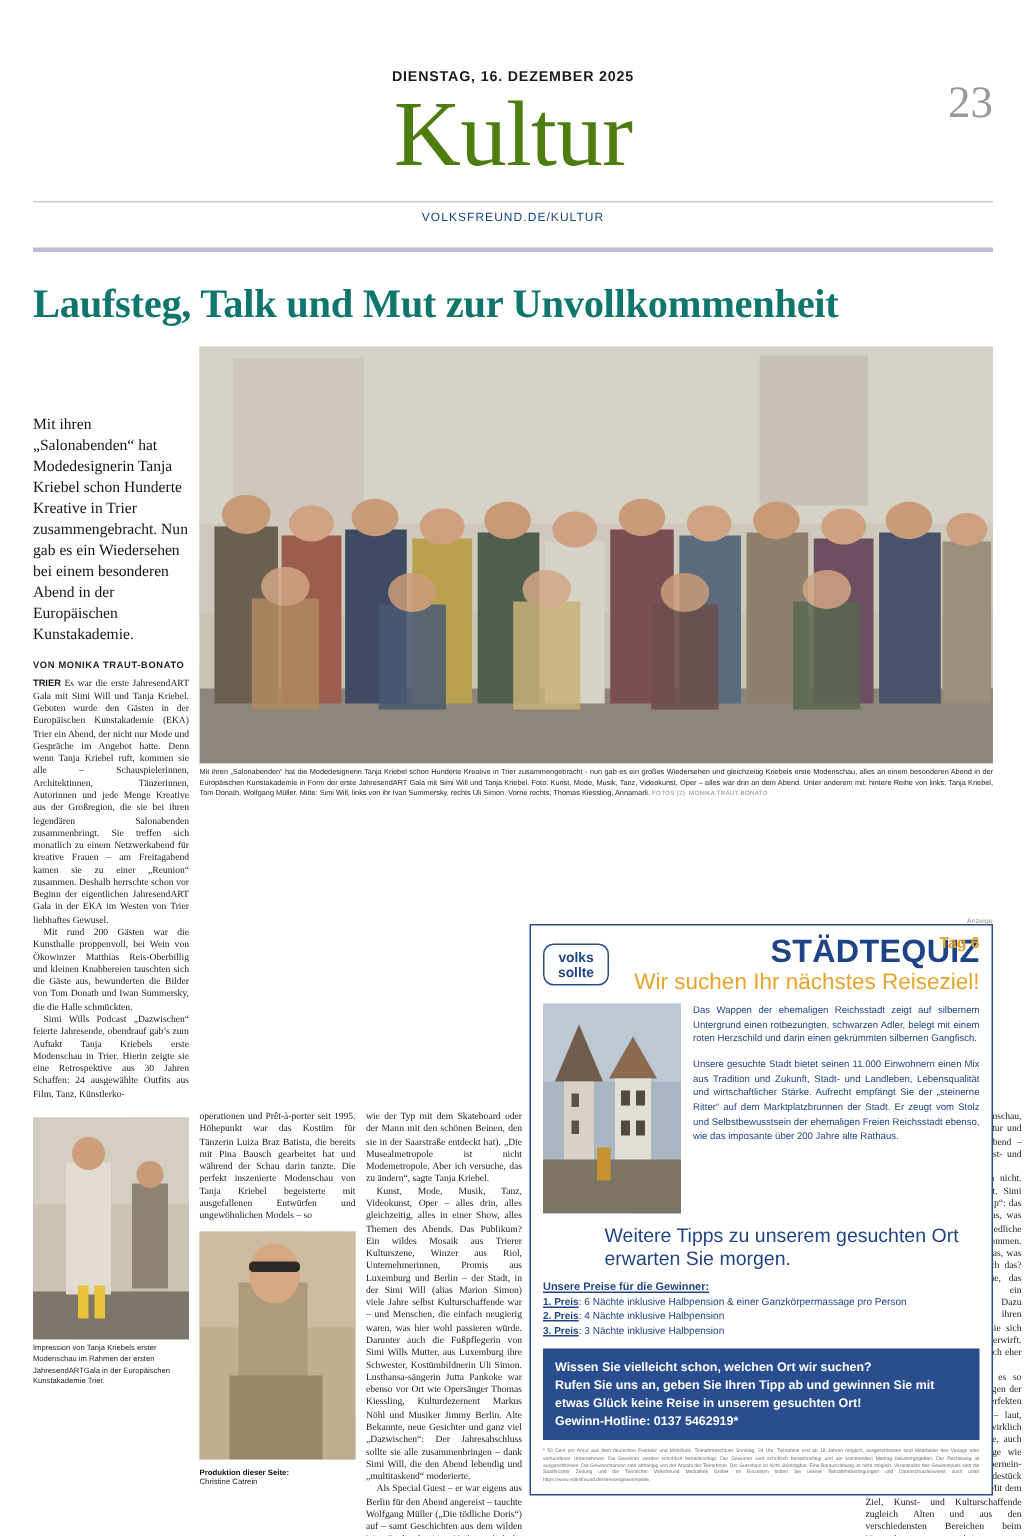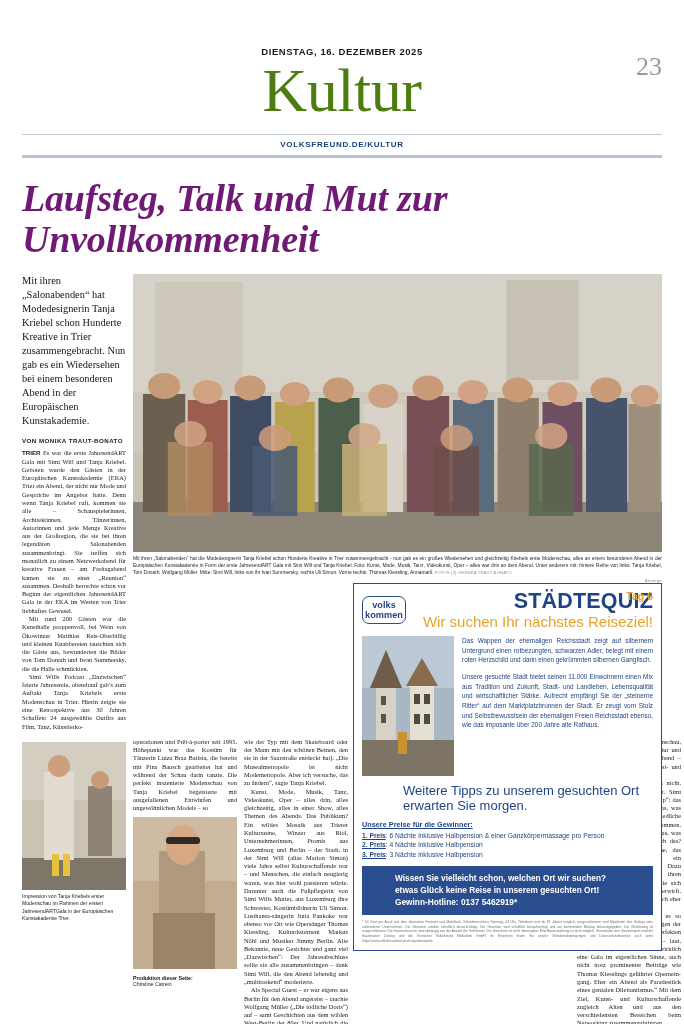--- a/index.html
+++ b/index.html
@@ -27,47 +27,46 @@
     font-size: 62px;
     line-height: 1.02;
     margin-top: 2px;
     letter-spacing: -0.5px;
     color: #4d7c0f;
   }
   .page-number {
     position: absolute;
     right: 22px; top: 52px;
     font-family: "Liberation Serif", serif;
-    font-size: 26px;
+    font-size: 30px;
     color: #9a9a9a;
   }
   .rule-wrap { margin: 12px 22px 0 22px; }
   .rule-thin { height: 1px; background: #c3ccd6; }
   .web-line {
     font-family: "Liberation Sans", sans-serif;
-    font-weight: 700; font-size: 8px; letter-spacing: .7px;
-    color: #15457e; text-align: center; padding: 5px 0 6px;
+    font-weight: 400; font-size: 8px; letter-spacing: .7px;
+    color: #15457e; text-align: center; padding: 5px 0 16px;
   }
   .rule-thick { height: 2.5px; background: #b7c3d2; }
 
   
   .headline {
     margin: 20px 22px 0 22px;
     font-family: "Liberation Serif", serif;
     font-weight: 700;
-    font-size: 38px;
+    font-size: 27px;
     line-height: 1.08;
     letter-spacing: -0.2px;
-    color: #701a75;
-    font-style: italic;
+    color: #0f766e;
   }
 
   
   .top-block { display: flex; margin: 14px 22px 0 22px; gap: 7px; }
-  .lead-col { width: 104px; flex: 0 0 104px; }
+  .lead-col { width: 104px; flex: 0 0 104px; margin-top: 46px; }
   .lead {
     font-family: "Liberation Serif", serif;
     font-size: 10.4px; line-height: 1.35; color: #151515;
   }
   .byline {
     font-family: "Liberation Sans", sans-serif;
     font-weight: 700; font-size: 6.2px; letter-spacing: .45px;
     margin-top: 9px; margin-bottom: 5px; color: #1c1c1c;
   }
   .body-txt {
@@ -179,21 +178,21 @@
     font-family:"Liberation Sans",sans-serif;
     font-size:6.7px; color:#1f4485; margin-top:2.5px;
   }
   .prize b { text-decoration: underline; }
   .ad-cta {
     background:#2a4d8f; color:#fff; margin-top:8px;
     padding:6px 8px 7px 8px;
   }
   .ad-cta div {
     font-family:"Liberation Sans",sans-serif;
-    font-weight:700; font-size:8.3px; line-height:1.46;margin-left:25px;
+    font-weight:700; font-size:8.3px; line-height:1.46;
   }
   .ad-fine {
     font-family:"Liberation Sans",sans-serif;
     font-size:3.3px; line-height:1.42; color:#6d6d6d;
     margin-top:5px; text-align:justify;
   }
 </style>
 </head>
 <body>
 
@@ -346,28 +345,28 @@
     <div class="col">
       <div class="body-txt">
         <p>gastan aus Trier Kriebels Modenschau, zahlreiche Unterstützer aus Kultur und Wirtschaft ermöglichten den Abend – alles zugunsten von Simis Kunst- und Kulturverein.</p>
         <p>War alles perfekt? Natürlich nicht. Und genau das war der Punkt. Simi nennt es das „Dazwischen-Prinzip“: das Ungeschliffene, Menschliche, das, was plötzlich funkt, wenn unterschiedliche Menschen einfach zusammenkommen. „Mein Prinzip ist dazwischen, das, was man suchen muss, wo finde ich das? Das Unperfekte, Humanistische, das nicht fertige Produkt, ein Dazwischenkulturprogramm.“ Dazu passt Tanja Kriebel mit ihren nachhaltigen Klamotten, weil sie sich nicht dem Modediktat unterwirft. „Nichts ist perfekt – da schaue ich eher dahin, und das ist gut so.“</p>
         <p>Unterm Strich könnte man es so formulieren: Ein Zusammenbringen der Unterschiedlichen an einem unperfekten Abend in perfektem Rahmen – laut, bunt, ehrlich, herzlich. Nicht wirklich eine Gala im eigentlichen Sinne, auch nicht trotz prominenter Beiträge wie Thomas Kiesslings geführter Opernein-gang. Eher ein Abend als Paradestück eines genialen Dilettantismus.“ Mit dem Ziel, Kunst- und Kulturschaffende zugleich Alten und aus den verschiedensten Bereichen beim Networking zusammenzubringen.</p>
         <p>Simi Will, die Strippenzieherin: „Ich bringe Dinge zusammen, die sonst nicht so zusammenfinden, aus Schnittmengen ergeben sich immer neue Dinge. Wichtig ist das Vor-Mensch-zu-Mensch und der direkte Austausch. In Berlin gab es das ja alles“, sagt sie. „In Trier ist es schöner. Kultur zu machen, als in Berlin, aber auch dankbarer.“</p>
       </div>
     </div>
   </div>
 
-  <div style="position:absolute; left:353px; top:578px; width:309px;">
+  <div style="position:absolute; left:353px; top:611px; width:309px;">
     <div class="anzeige">Anzeige</div>
     <div class="ad">
 
       <div class="ad-head">
         <div class="vf-logo">
           <div>volks</div>
-          <div>kommen</div>
+          <div>sollte</div>
         </div>
         <div class="ad-titles">
           <div class="ad-title">STÄDTEQUIZ</div>
           <div class="ad-sub">Wir suchen Ihr nächstes Reiseziel!</div>
         </div>
         <div class="ad-tag">Tag 6</div>
       </div>
 
       <div class="ad-body">
         <div class="ad-photo">
@@ -402,20 +401,21 @@
       </div>
       <div class="prize">
         <b>2. Preis</b><span>: 4 Nächte inklusive Halbpension</span>
       </div>
       <div class="prize">
         <b>3. Preis</b><span>: 3 Nächte inklusive Halbpension</span>
       </div>
 
       <div class="ad-cta">
         <div>Wissen Sie vielleicht schon, welchen Ort wir suchen?</div>
+        <div>Rufen Sie uns an, geben Sie Ihren Tipp ab und gewinnen Sie mit</div>
         <div>etwas Glück keine Reise in unserem gesuchten Ort!</div>
         <div>Gewinn-Hotline: 0137 5462919*</div>
       </div>
 
       <div class="ad-fine">* 50 Cent pro Anruf aus dem deutschen Festnetz und Mobilfunk. Teilnahmeschluss Sonntag, 24 Uhr. Teilnahme erst ab 18 Jahren möglich, ausgeschlossen sind Mitarbeiter des Verlags oder verbundener Unternehmen. Die Gewinner werden schriftlich benachrichtigt. Der Gewinner wird schriftlich benachrichtigt und am kommenden Montag bekanntgegeben. Der Rechtsweg ist ausgeschlossen. Die Gewinnchancen sind abhängig von der Anzahl der Teilnehmer. Der Gutschein ist nicht übertragbar. Eine Barauszählung ist nicht möglich. Veranstalter des Gewinnspiels sind die Saarbrücker Zeitung und die Trierischer Volksfreund Mediathek GmbH. Im Einzelnen finden Sie unsere Teilnahmebedingungen und Datenschutzhinweise auch unter https://www.volksfreund.de/service/gewinnspiele.</div>
     </div>
   </div>
 
 </div>
 

